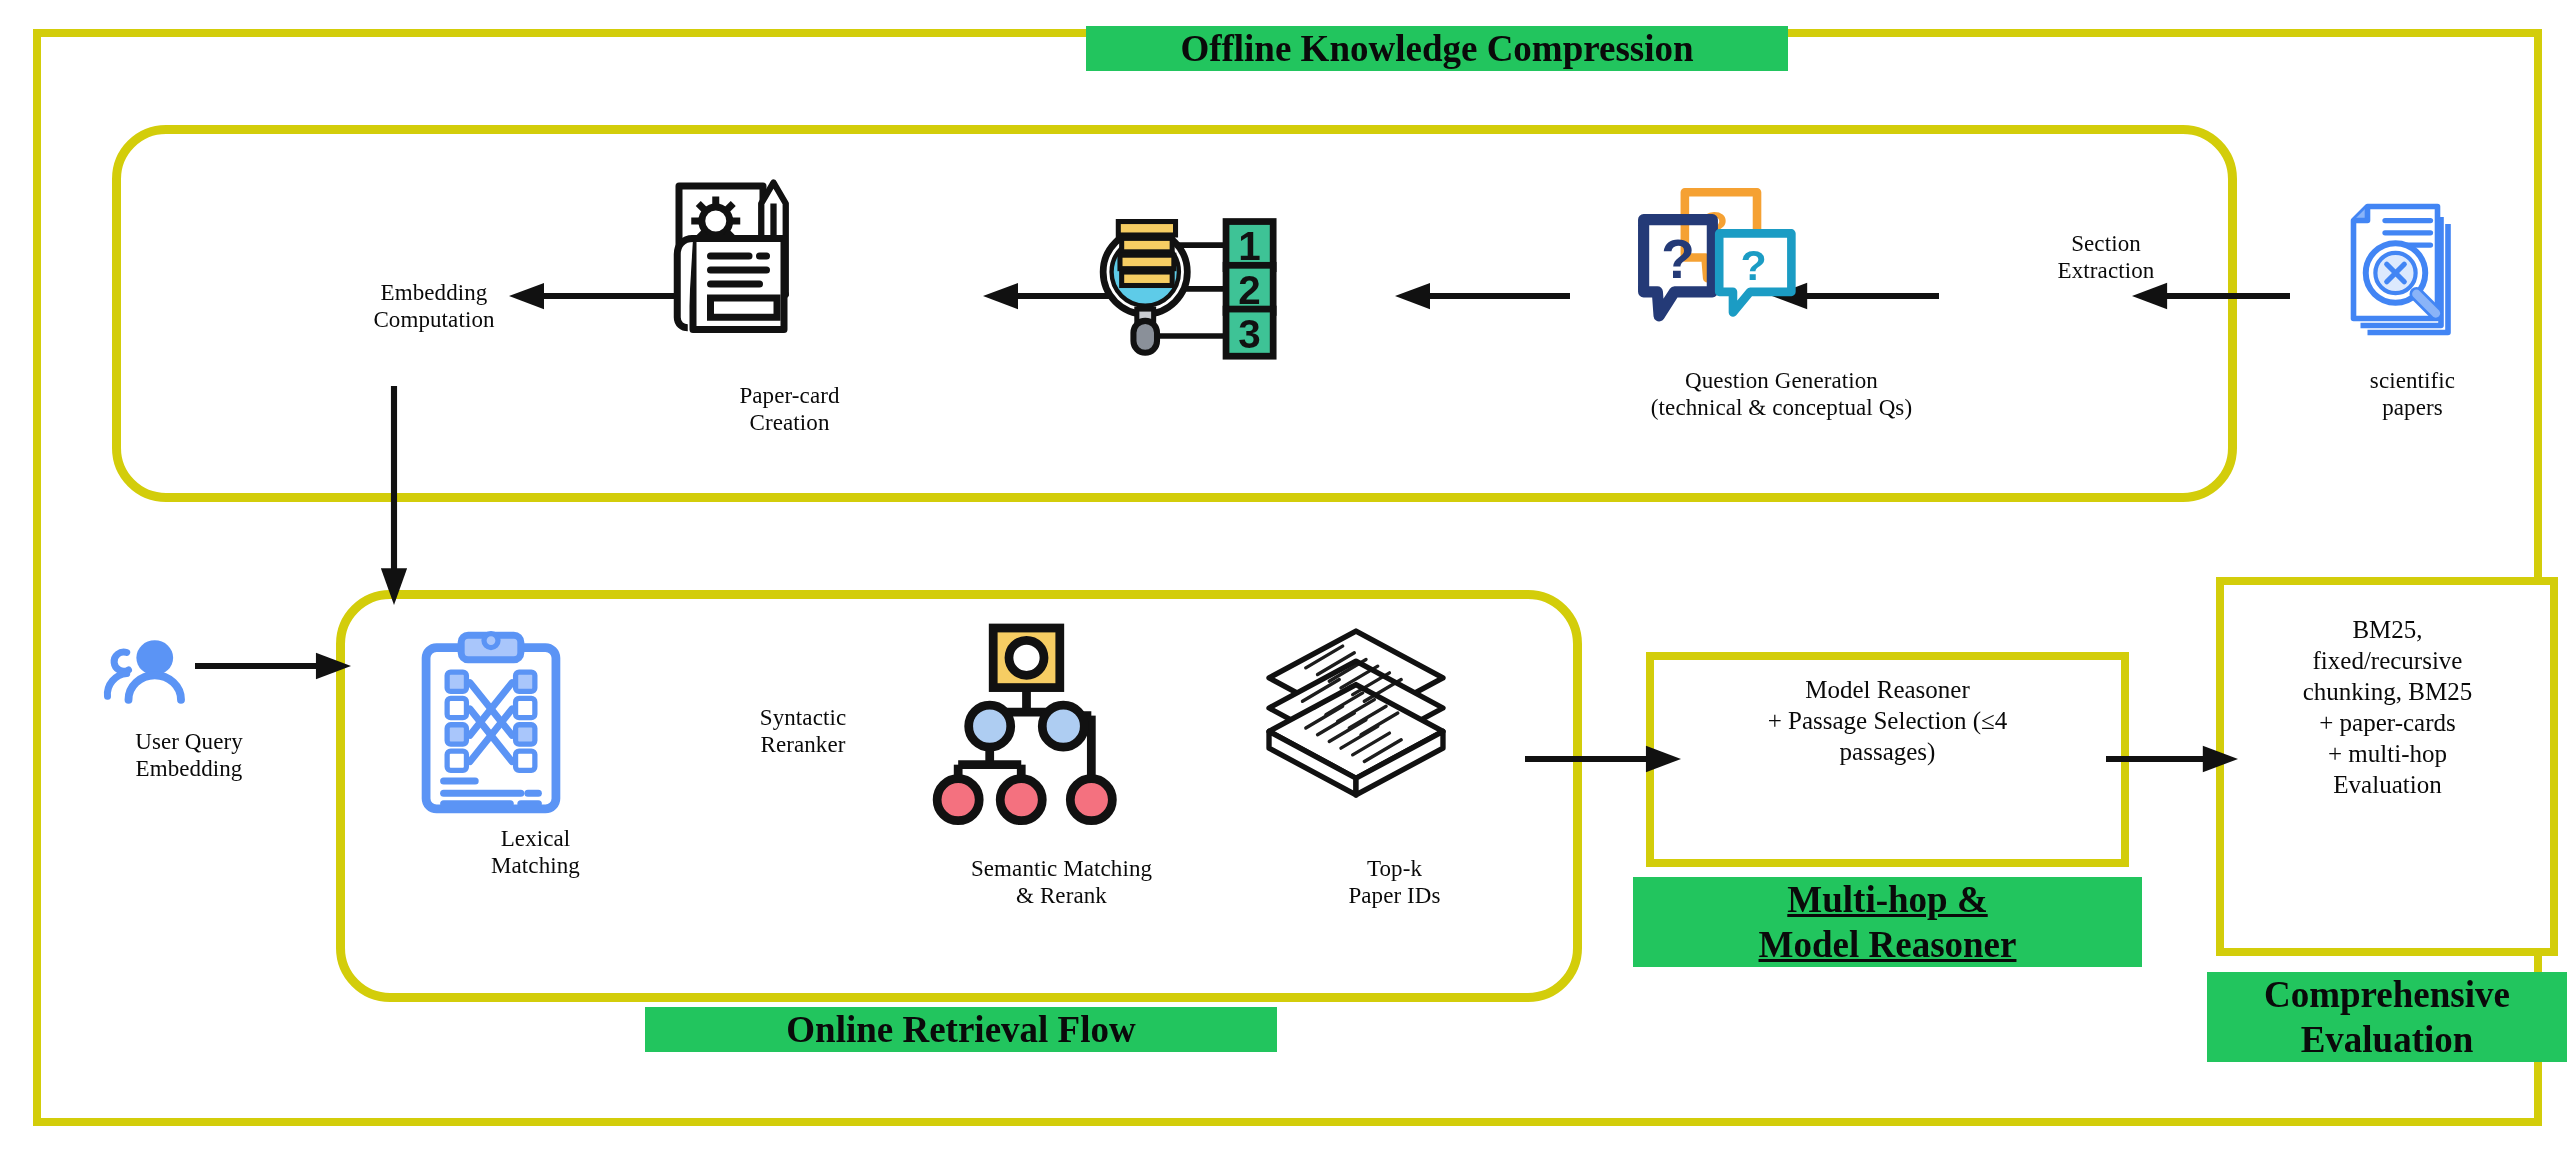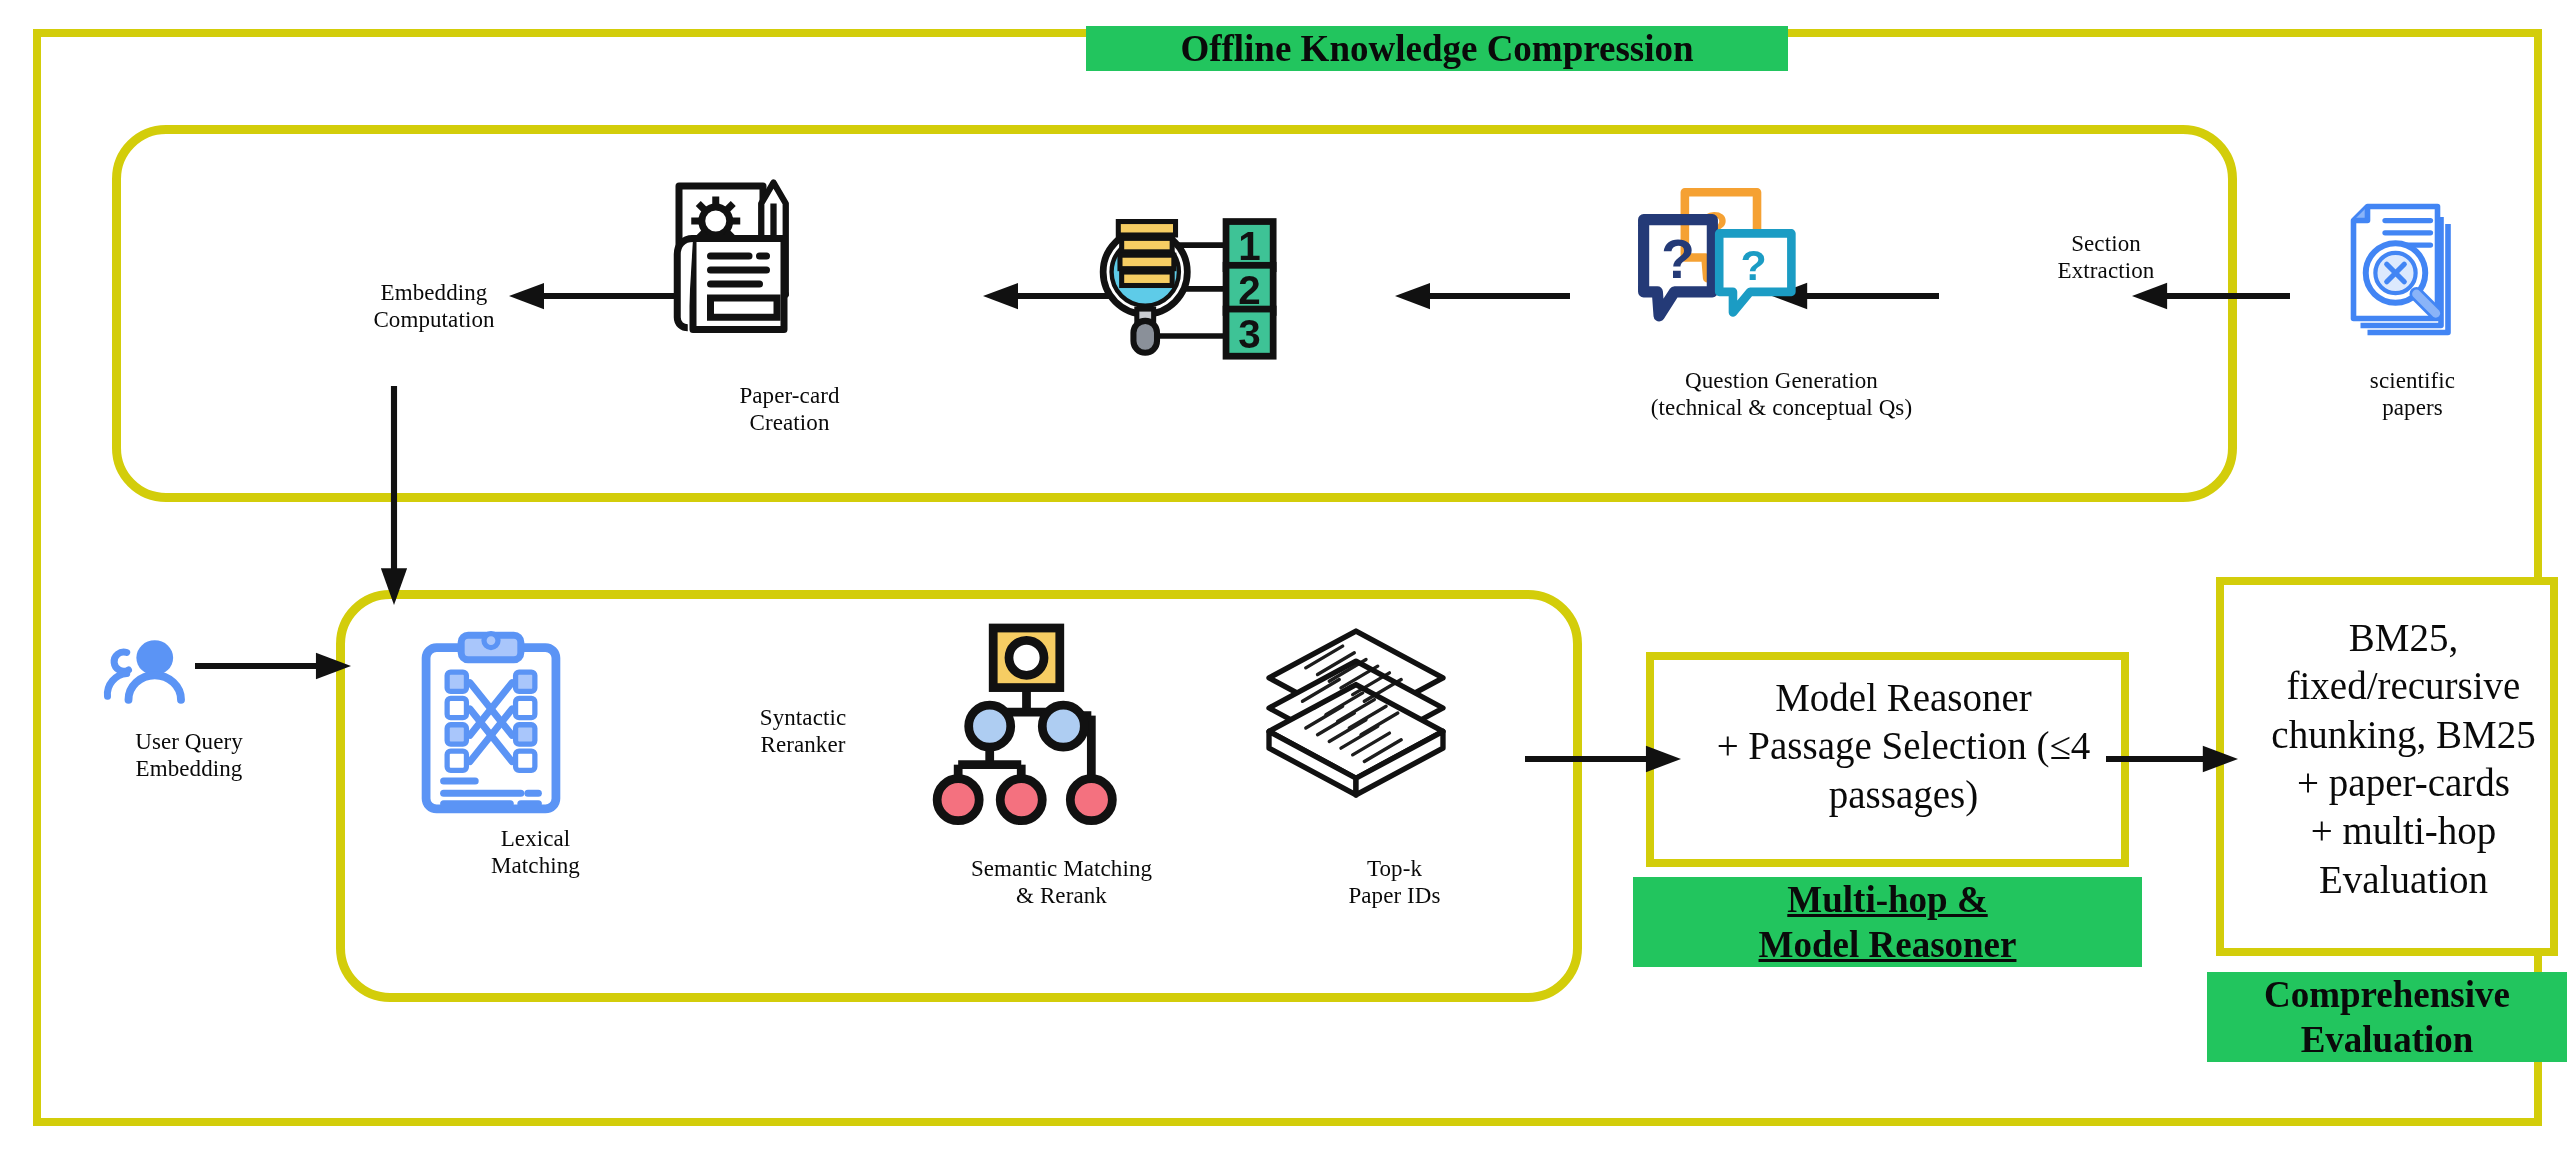--- a/index.html
+++ b/index.html
@@ -14,22 +14,22 @@
   .sq-box{position:absolute;border:8px solid var(--yel);box-sizing:border-box;background:#fff;}
 
   :root{--yel:#d3cd0a;}
 
   
   .lbl{position:absolute;text-align:center;line-height:1.18;
        font-size:23px;letter-spacing:0.1px;white-space:pre-line;}
   .bold-title{position:absolute;text-align:center;font-weight:bold;
        font-size:37px;line-height:1.22;white-space:pre-line;
        background:#22c55e;}
-  .boxtext{position:absolute;text-align:center;font-size:39px;line-height:1.24;
-       white-space:pre-line;padding-left:16px;}
+  .boxtext{position:absolute;text-align:center;font-size:25px;line-height:1.24;
+       white-space:pre-line;}
 
   
   .arrow{position:absolute;}
   .arrow svg{display:block;overflow:visible;}
 
   
   .icon{position:absolute;}
   .icon svg{display:block;}
 </style>
 </head>
@@ -73,20 +73,21 @@
 
   <div class="lbl" style="left:667px;top:704px;width:272px;">Syntactic
 Reranker</div>
 
   <div class="lbl" style="left:877px;top:855px;width:369px;">Semantic Matching
 &amp; Rerank</div>
 
   <div class="lbl" style="left:1263px;top:855px;width:263px;">Top-k
 Paper IDs</div>
 
+  <div class="bold-title" style="left:645px;top:1007px;width:632px;">Online Retrieval Flow</div>
 
   <div class="boxtext" style="left:1655px;top:674px;width:465px;">Model Reasoner
 + Passage Selection (≤4
 passages)</div>
 
   <div class="bold-title" style="left:1633px;top:877px;width:509px;text-decoration:underline;">Multi-hop &amp;
 Model Reasoner</div>
 
   <div class="boxtext" style="left:2225px;top:614px;width:325px;">BM25,
 fixed/recursive

